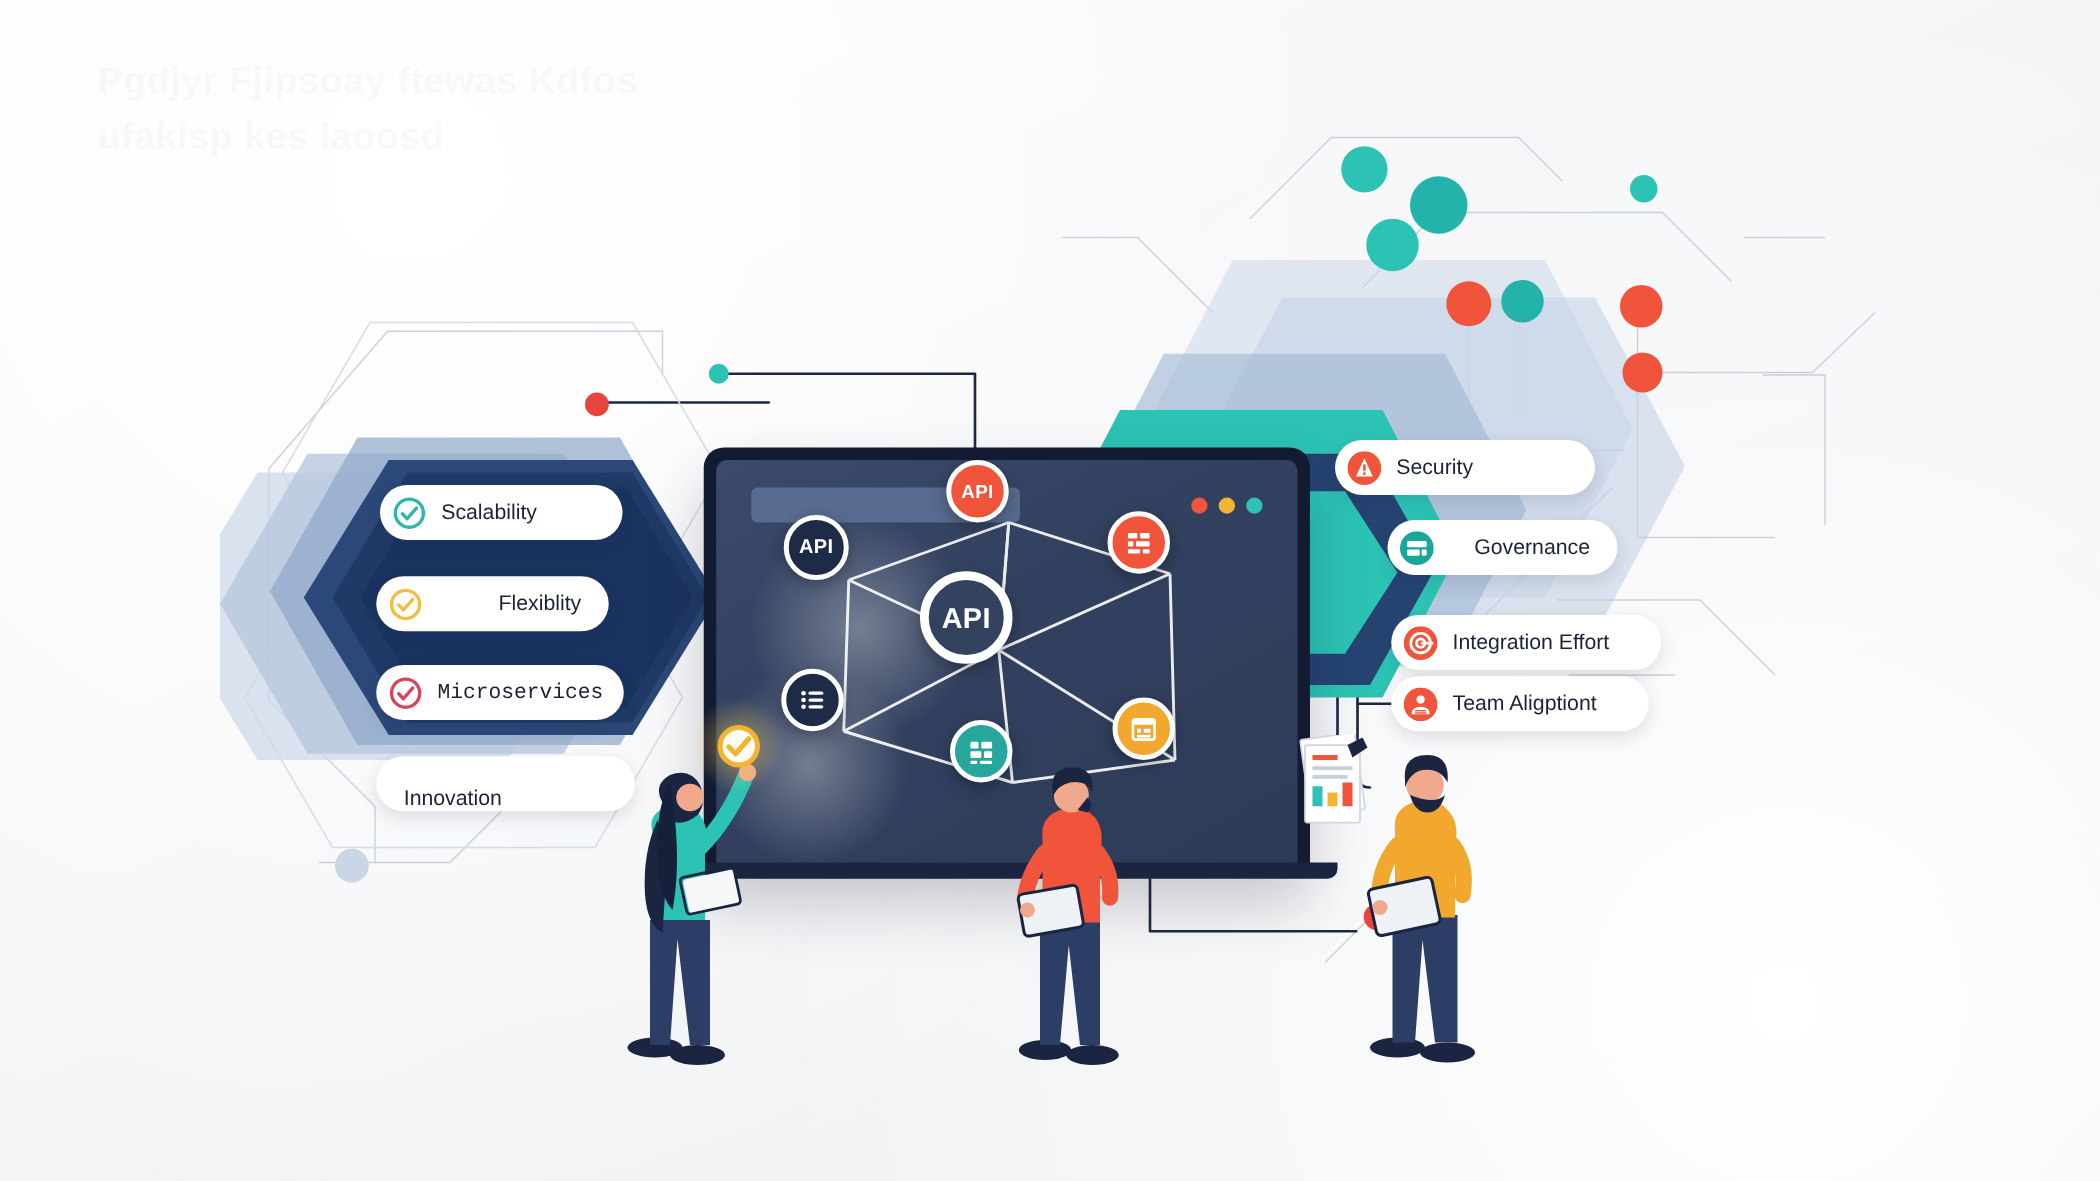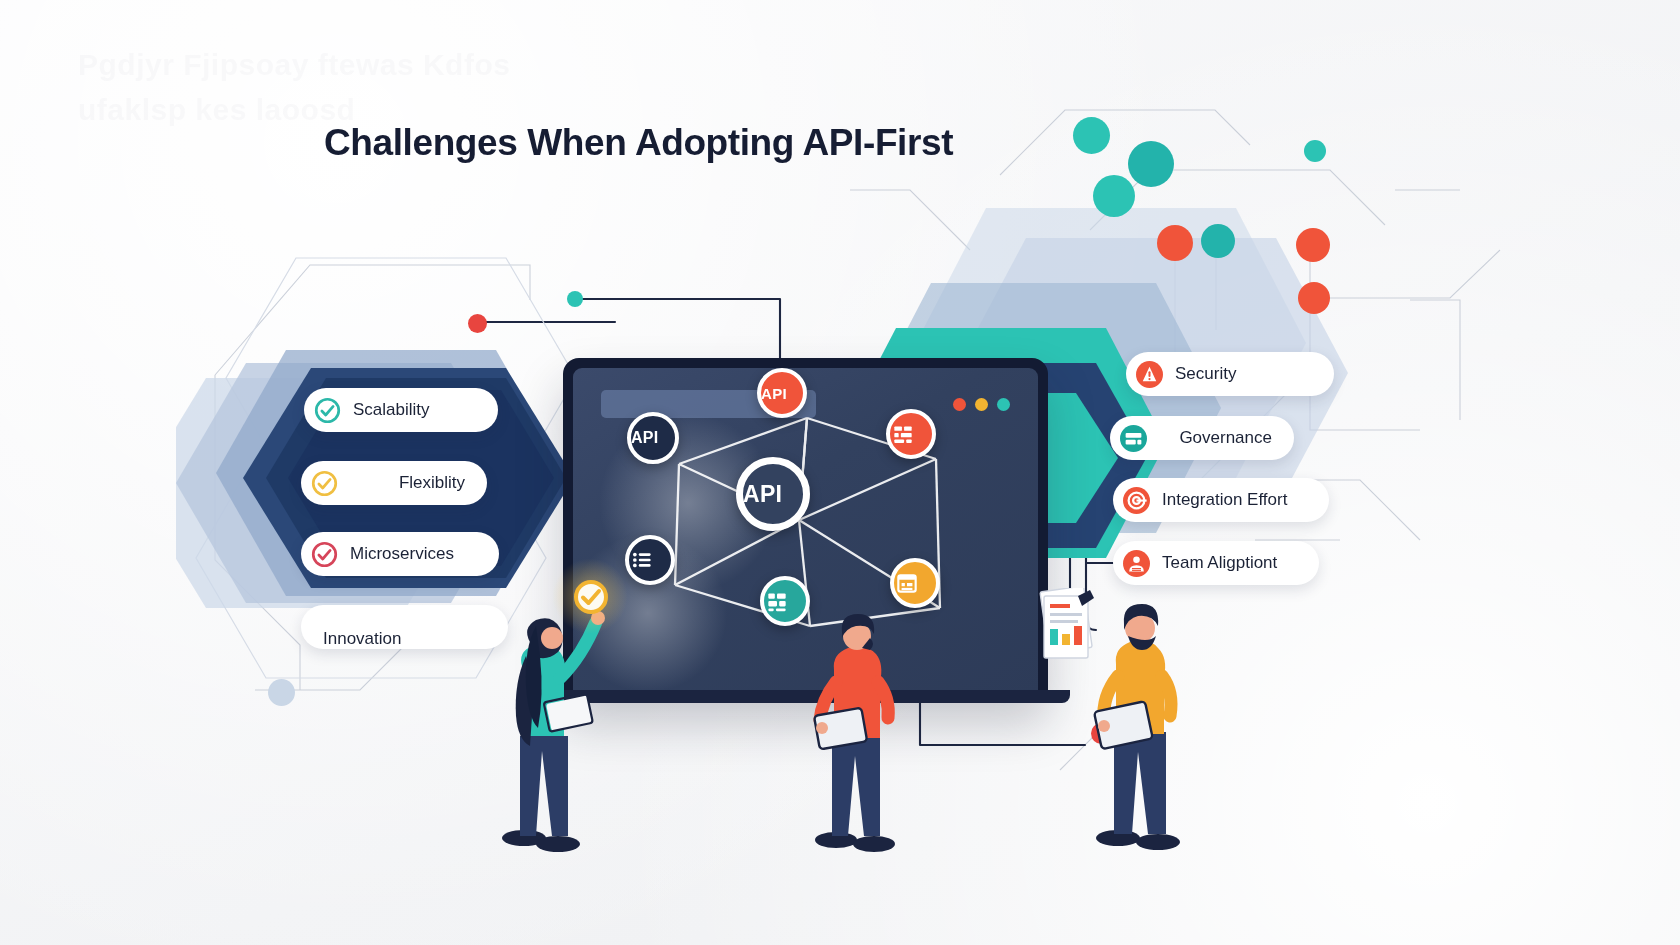--- a/index.html
+++ b/index.html
@@ -58,21 +58,21 @@
     background:#6c81aa; opacity:.62; border-radius:5px;
   }
   .dot { position:absolute; top:30px; width:13px; height:13px; border-radius:50%; }
   .dot.d1 { right:72px; background:#f0543a; }
   .dot.d2 { right:50px; background:#f2b431; }
   .dot.d3 { right:28px; background:#2cc3b4; }
 
   
   .node {
     position:absolute; border-radius:50%;
-    display:flex; align-items:center; 
+    display:flex; align-items:center; justify-content:center;
     border:4px solid #ffffff; color:#fff;
     font-weight:700; letter-spacing:.3px;
     box-shadow:0 4px 12px rgba(0,0,0,.28);
   }
   .node.center { border-width:7px; background:#33425f; }
   .glow {
     position:absolute; border-radius:50%;
     background:radial-gradient(circle,rgba(255,255,255,.32) 0%, rgba(255,255,255,0) 68%);
     pointer-events:none;
   }
@@ -184,42 +184,41 @@
       <div class="fdot" style="left: 1201px; top: 224px; width: 34px; height: 34px; background: rgb(35, 179, 171);"></div>
       <div class="fdot" style="left: 1296px; top: 228px; width: 34px; height: 34px; background: rgb(240, 84, 58);"></div>
       <div class="fdot" style="left: 1298px; top: 282px; width: 32px; height: 32px; background: rgb(240, 84, 58);"></div>
       <div class="fdot" style="left: 1304px; top: 140px; width: 22px; height: 22px; background: rgb(44, 195, 180);"></div>
       <div class="fdot" style="left: 468px; top: 314px; width: 19px; height: 19px; background: rgb(232, 69, 63);"></div>
       <div class="fdot" style="left: 567px; top: 291px; width: 16px; height: 16px; background: rgb(44, 195, 180);"></div>
       <div class="fdot" style="left: 1091px; top: 723px; width: 21px; height: 21px; background: rgb(232, 69, 63);"></div>
       <div class="fdot" style="left: 268px; top: 679px; width: 27px; height: 27px; background: rgb(201, 214, 230);"></div>
     </div>
 
-  <h1 class="title">Challenges When Adopting API-First</h1>
 
   <div id="left-pills">
       <div class="pill" style="left: 304px; top: 388px; width: 194px;">
         <span class="pill-badge">
           <svg xmlns="http://www.w3.org/2000/svg" viewBox="0 0 24 24" style="width:27px;height:27px;">
         <circle cx="12" cy="12" r="10" fill="none" stroke="#2cb8a9" stroke-width="2.4"></circle>
         <path d="M7 12.4 L10.4 16 L17 8.4" fill="none" stroke="#2cb8a9" stroke-width="2.4" stroke-linecap="round" stroke-linejoin="round"></path>
           </svg>
         </span>
         <span>Scalability</span>
       </div>
       <div class="pill" style="left: 301px; top: 461px; width: 186px; justify-content: space-between;">
         <span class="pill-badge">
           <svg xmlns="http://www.w3.org/2000/svg" viewBox="0 0 24 24" style="width:27px;height:27px;">
         <circle cx="12" cy="12" r="10" fill="none" stroke="#f0bf42" stroke-width="2.4"></circle>
         <path d="M7 12.4 L10.4 16 L17 8.4" fill="none" stroke="#f0bf42" stroke-width="2.4" stroke-linecap="round" stroke-linejoin="round"></path>
           </svg>
         </span>
         <span>Flexiblity</span>
       </div>
-      <div class="pill" style="left: 301px; top: 532px; width: 198px;">
+      <div class="pill" style="left: 301px; top: 532px; width: 198px; font-family: Liberation Mono, monospace;">
         <span class="pill-badge">
           <svg xmlns="http://www.w3.org/2000/svg" viewBox="0 0 24 24" style="width:27px;height:27px;">
         <circle cx="12" cy="12" r="10" fill="none" stroke="#d6455a" stroke-width="2.4"></circle>
         <path d="M7 12.4 L10.4 16 L17 8.4" fill="none" stroke="#d6455a" stroke-width="2.4" stroke-linecap="round" stroke-linejoin="round"></path>
           </svg>
         </span>
         <span>Microservices</span>
       </div>
       <div class="pill plain" style="left: 301px; top: 605px; width: 207px; align-items: flex-end;">
         <span>Innovation</span>
@@ -303,21 +302,21 @@
         <rect x="12" y="12" width="5" height="3" fill="#fff"></rect>
         <rect x="7" y="16.5" width="10" height="2" fill="#fff"></rect>
             </svg>
           </div>
         </div>
     </div>
   </div>
   <div class="tablet-base"></div>
 
   <div id="right-pills">
-      <div class="pill" style="left: 1126px; top: 352px; width: 208px;">
+      <div class="pill" style="left: 1068px; top: 352px; width: 208px;">
         <span class="pill-badge">
           <svg xmlns="http://www.w3.org/2000/svg" viewBox="0 0 24 24" style="width:27px;height:27px;">
         <circle cx="12" cy="12" r="12" fill="#f0543a"></circle>
         <path d="M12 5 L18 18 L6 18 Z" fill="#fff"></path>
         <rect x="11.1" y="9.2" width="1.8" height="5" rx=".9" fill="#f0543a"></rect>
         <circle cx="12" cy="16" r="1" fill="#f0543a"></circle>
           </svg>
         </span>
         <span>Security</span>
       </div>
@@ -325,21 +324,21 @@
         <span class="pill-badge">
           <svg xmlns="http://www.w3.org/2000/svg" viewBox="0 0 24 24" style="width:27px;height:27px;">
         <circle cx="12" cy="12" r="12" fill="#1aa79b"></circle>
         <rect x="5" y="7" width="14" height="4.4" rx="1" fill="#fff"></rect>
         <rect x="5" y="13" width="9" height="4.4" rx="1" fill="#fff"></rect>
         <rect x="15.4" y="13" width="3.6" height="4.4" rx="1" fill="#fff"></rect>
           </svg>
         </span>
         <span>Governance</span>
       </div>
-      <div class="pill" style="left: 1113px; top: 478px; width: 216px;">
+      <div class="pill" style="left: 1113px; top: 492px; width: 216px;">
         <span class="pill-badge">
           <svg xmlns="http://www.w3.org/2000/svg" viewBox="0 0 24 24" style="width:27px;height:27px;">
         <circle cx="12" cy="12" r="12" fill="#f0543a"></circle>
         <circle cx="12" cy="12" r="7" fill="none" stroke="#fff" stroke-width="2"></circle>
         <circle cx="12" cy="12" r="3" fill="none" stroke="#fff" stroke-width="2"></circle>
         <rect x="12" y="11.1" width="9" height="1.9" fill="#fff"></rect>
           </svg>
         </span>
         <span>Integration Effort</span>
       </div>

